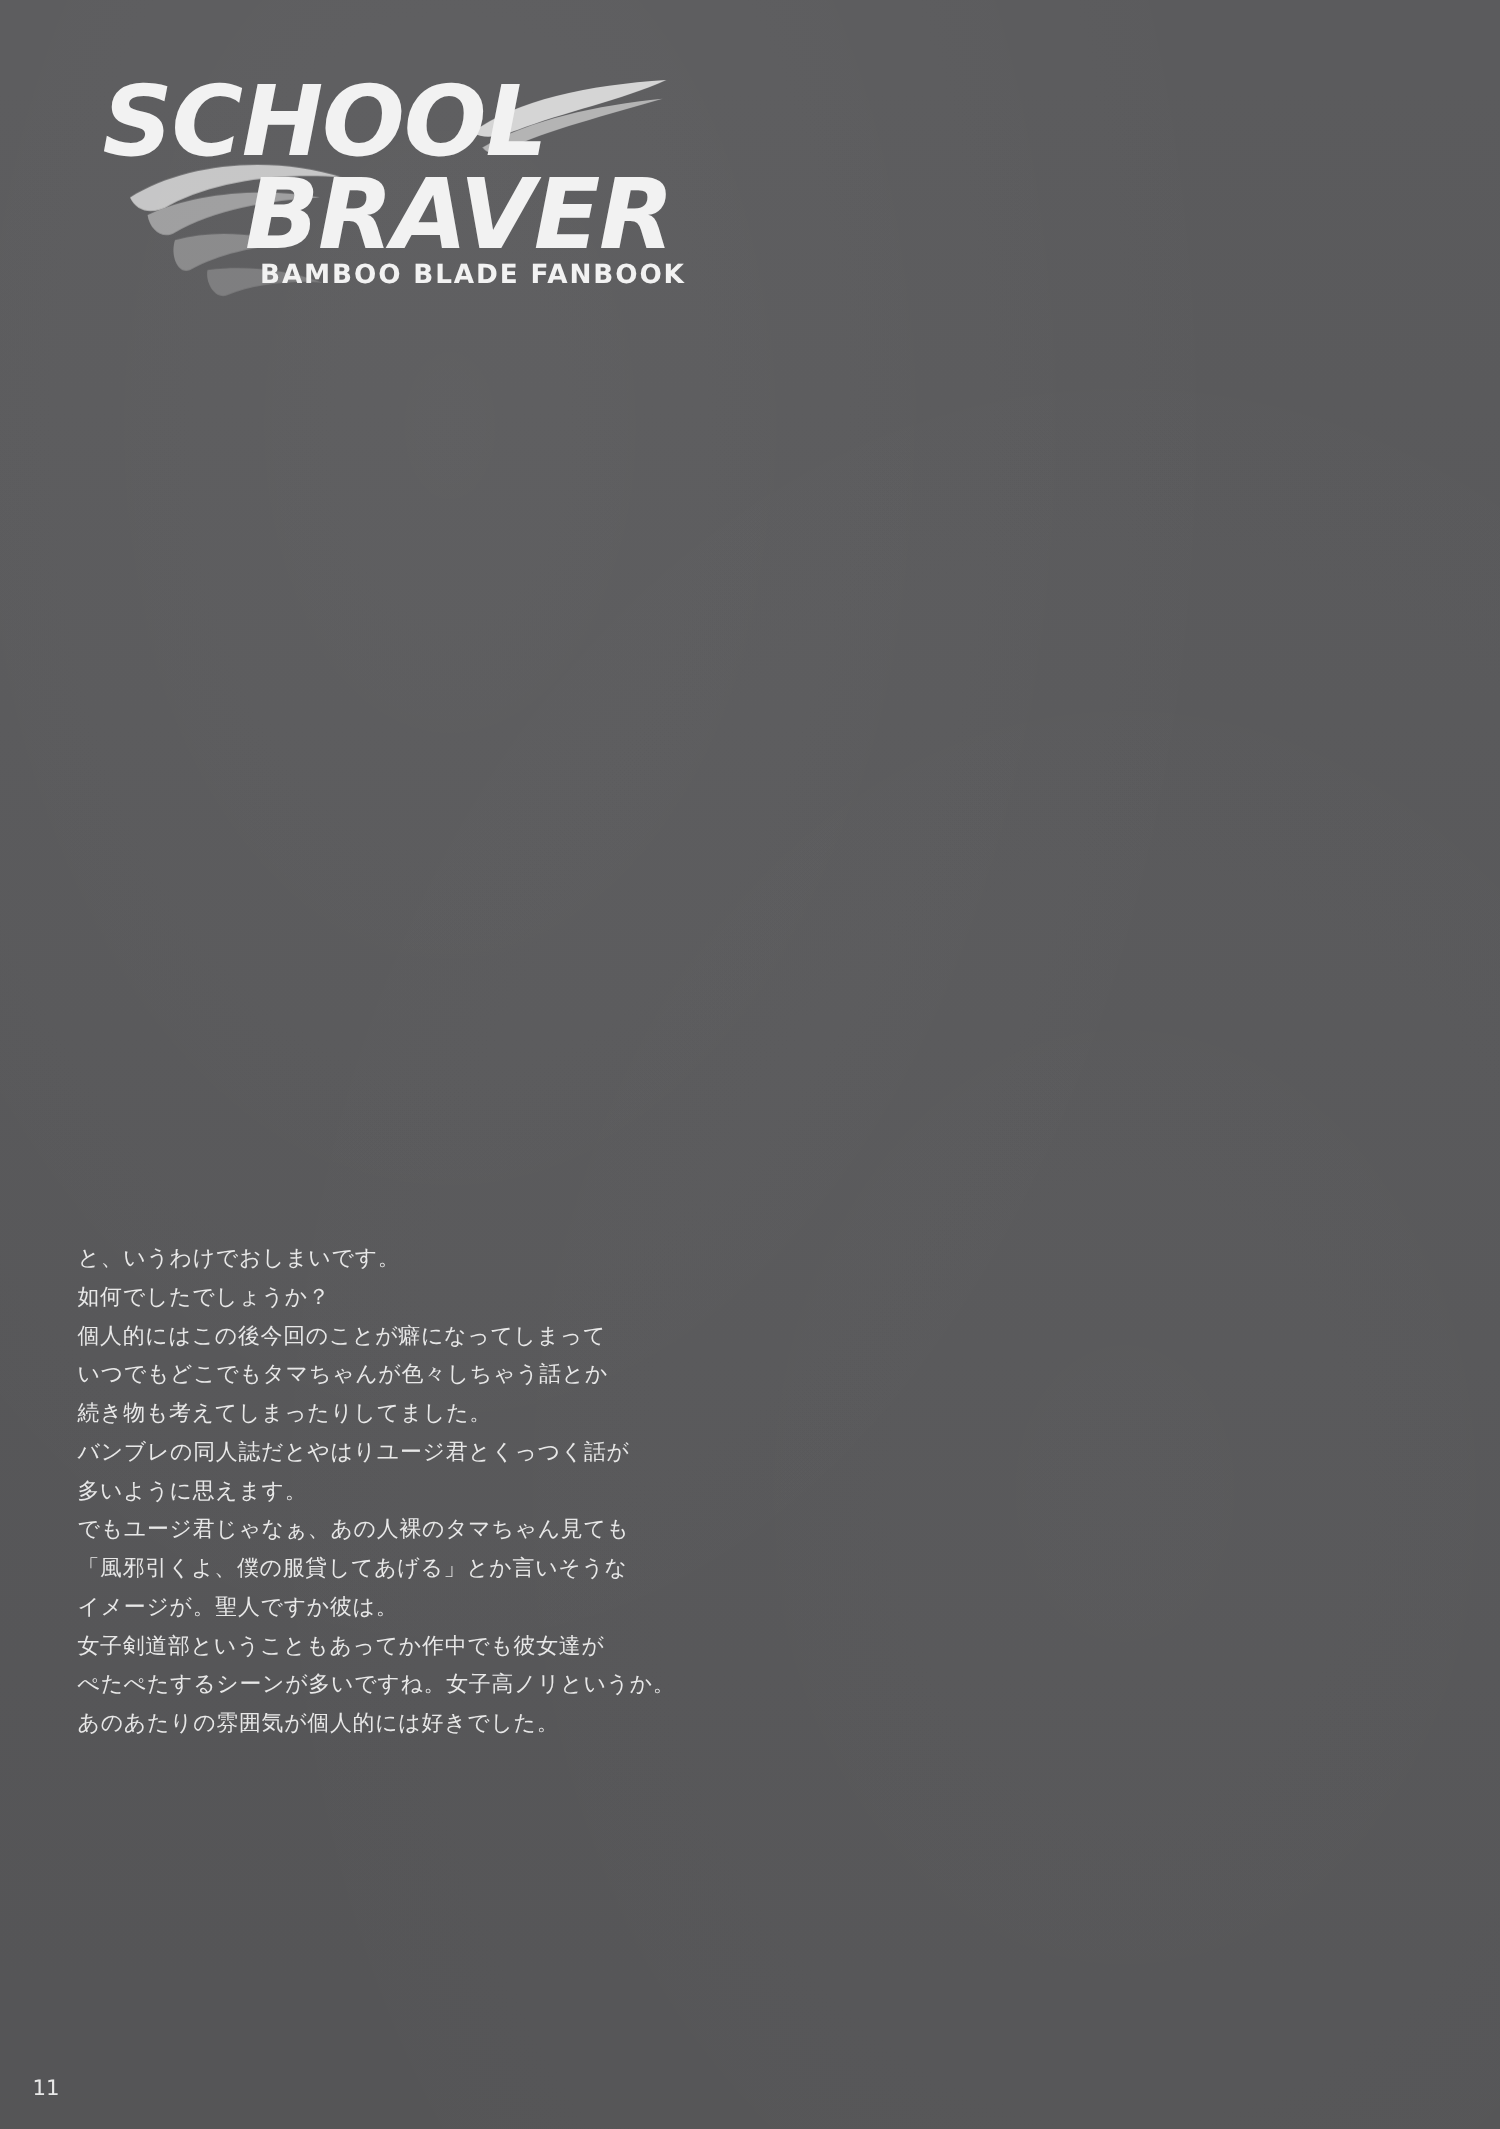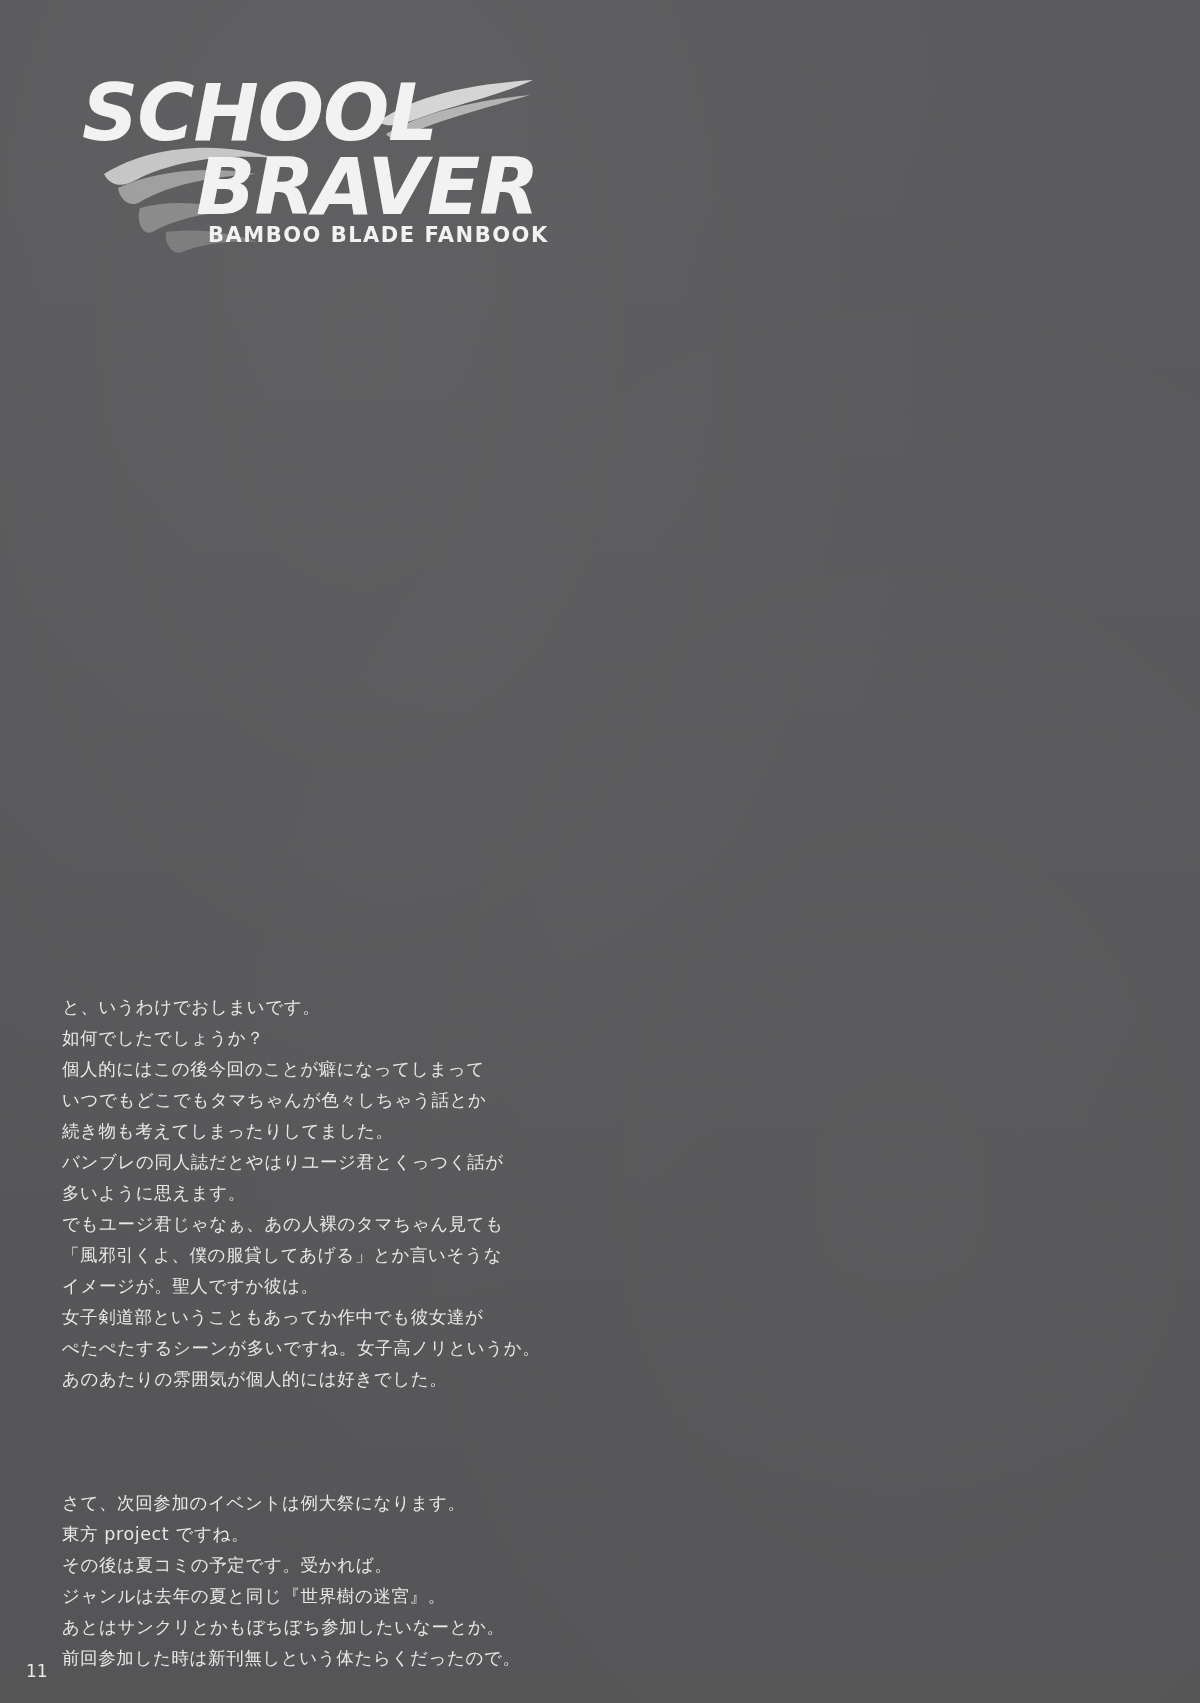--- a/index.html
+++ b/index.html
@@ -22,21 +22,21 @@
       radial-gradient(ellipse at 30% 20%, rgba(255,255,255,0.035), rgba(0,0,0,0) 55%),
       radial-gradient(ellipse at 75% 70%, rgba(255,255,255,0.022), rgba(0,0,0,0) 60%),
       linear-gradient(180deg, rgba(255,255,255,0.02), rgba(0,0,0,0.04));
     pointer-events: none;
   }
 
   
   .logo-block {
     position: absolute;
     left: 78px;
-    top: 62px;
+    top: 46px;
     width: 470px;
     height: 200px;
   }
   .logo-svg {
     display: block;
     width: 470px;
     height: 200px;
     overflow: visible;
   }
   .logo-main {
@@ -116,22 +116,16 @@
 いつでもどこでもタマちゃんが色々しちゃう話とか
 続き物も考えてしまったりしてました。
 バンブレの同人誌だとやはりユージ君とくっつく話が
 多いように思えます。
 でもユージ君じゃなぁ、あの人裸のタマちゃん見ても
 「風邪引くよ、僕の服貸してあげる」とか言いそうな
 イメージが。聖人ですか彼は。
 女子剣道部ということもあってか作中でも彼女達が
 ぺたぺたするシーンが多いですね。女子高ノリというか。
 あのあたりの雰囲気が個人的には好きでした。</p>
-  <p>さて、次回参加のイベントは例大祭になります。
-東方 project ですね。
-その後は夏コミの予定です。受かれば。
-ジャンルは去年の夏と同じ『世界樹の迷宮』。
-あとはサンクリとかもぼちぼち参加したいなーとか。
-前回参加した時は新刊無しという体たらくだったので。</p>
   
 </div>
 
 <div class="page-number">11</div>
 
 </body></html>

